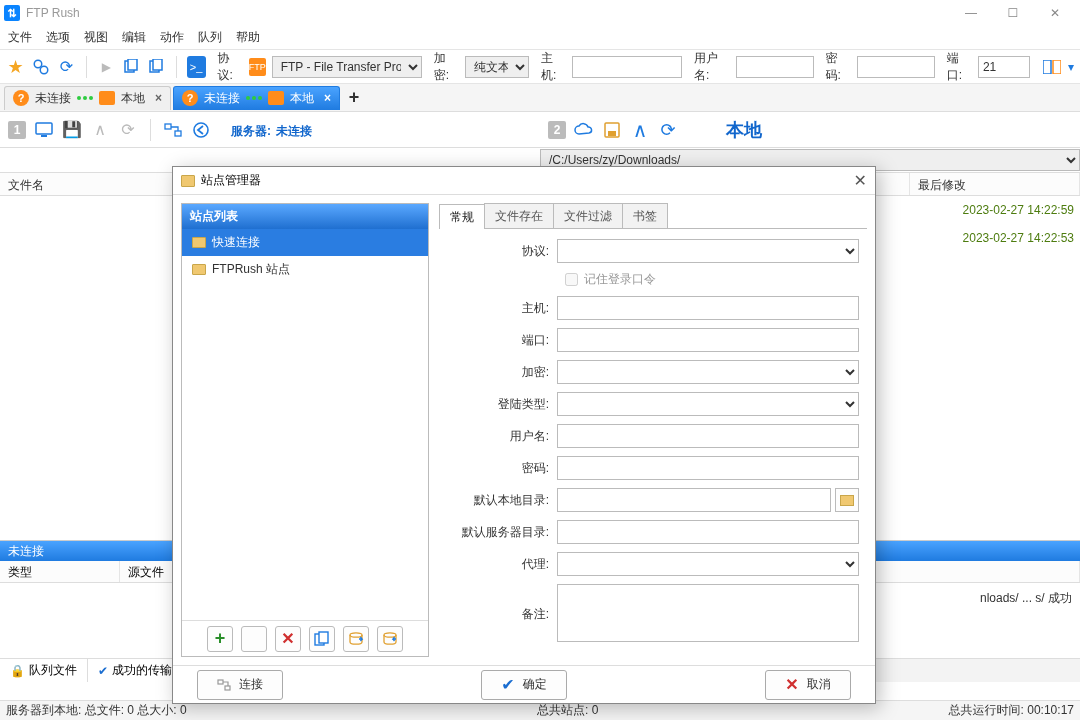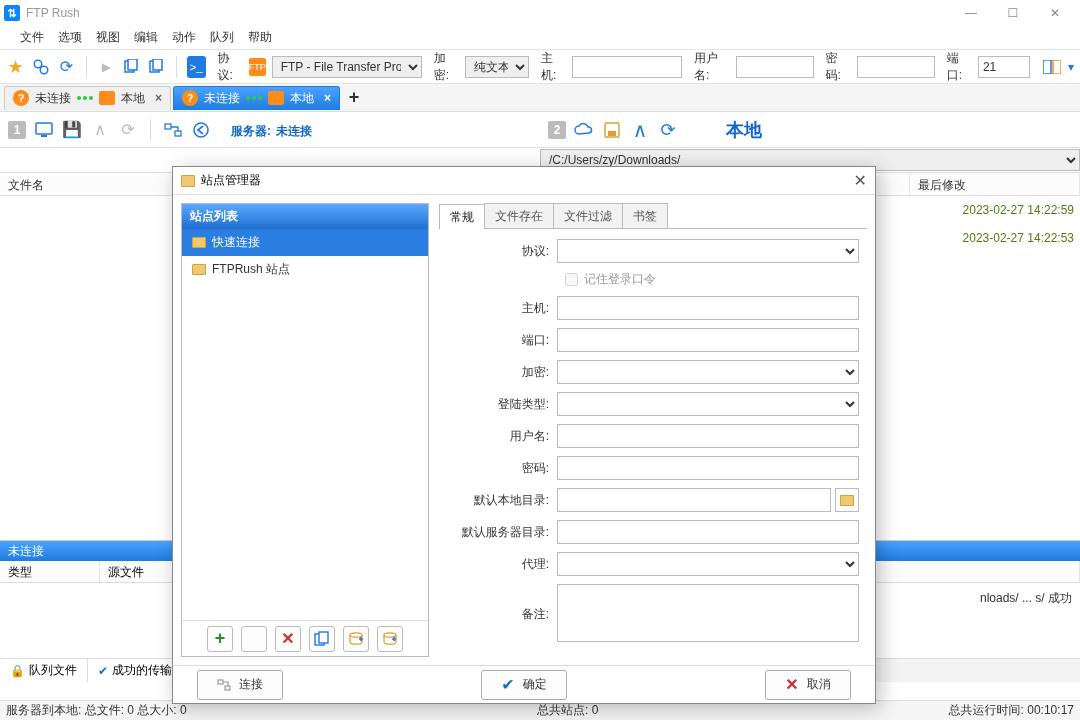--- a/index.html
+++ b/index.html
@@ -2,21 +2,21 @@
 <html><head>
 <meta charset="utf-8">
 <style>
 * { box-sizing: border-box; margin: 0; padding: 0; font-family: "Microsoft YaHei", "Segoe UI", Arial, sans-serif; font-size: 12px; }
 html, body { width: 1080px; height: 720px; overflow: hidden; background: #fff; }
 .titlebar { height: 26px; display: flex; align-items: center; padding: 0 4px; color: #999; background: #fff; }
 .titlebar .app-icon { width: 16px; height: 16px; background: #0a84ff; border-radius: 2px; margin-right: 6px; display:flex;align-items:center;justify-content:center;color:#fff;font-weight:bold;font-size:11px;}
 .titlebar .title { flex: 0 0 auto; }
 .titlebar .spacer { flex: 1; }
 .titlebar .wbtn { width: 42px; height: 26px; display:flex;align-items:center;justify-content:center;color:#888; }
-.menubar { height: 24px; display:flex; align-items:center; gap:14px; padding:0 20px; color:#333; border-bottom:1px solid #e5e5e5;}
+.menubar { height: 24px; display:flex; align-items:center; gap:14px; padding:0 8px; color:#333; border-bottom:1px solid #e5e5e5;}
 .menubar span { cursor:default; }
 .toolbar1 { height: 34px; display:flex; align-items:center; gap:6px; padding:0 6px; border-bottom:1px solid #e5e5e5; color:#444;}
 .toolbar1 .ico { width:22px;height:22px;display:flex;align-items:center;justify-content:center;border:1px solid transparent;border-radius:3px;}
 .lbl { color:#333; margin-left:6px; margin-right:2px;}
 .proto-icon{width:18px;height:18px;background:#ff8c1a;border-radius:2px;display:flex;align-items:center;justify-content:center;color:#fff;font-size:9px;font-weight:normal;}
 select, input[type=text]{ border:1px solid #bbb; height:22px; padding:0 4px; color:#333;}
 .tabs-row{height:28px;display:flex;align-items:center;background:#f5f5f5;border-bottom:1px solid #ddd;padding-left:4px;}
 .tab{height:24px;display:flex;align-items:center;gap:6px;padding:0 8px;border:1px solid #ccc;border-bottom:none;background:#f0f0f0;margin-right:2px;border-radius:3px 3px 0 0;color:#333;}
 .tab.active{background:linear-gradient(#4aa3ff,#1f7be0);color:#fff;border-color:#1f7be0;}
 .tab .x{color:#666;font-weight:bold;margin-left:4px;}
@@ -254,21 +254,21 @@
       <span>2023-02-27 14:22:59</span>
     </div>
   <div>
       <span>2023-02-27 14:22:53</span>
     </div>
 </div>
 
 <div class="bottom-area">
   <div class="ba-title">未连接</div>
   <div class="ba-cols">
-    <div class="c" style="width:100px;">类型</div>
+    <div class="c" style="width:120px;">类型</div>
     <div class="c" style="flex:1;">源文件</div>
   </div>
   <div style="flex:1;position:relative;">
     <div style="position:absolute;right:8px;top:6px;color:#333;line-height:18px;">
       <div>nloads/ ... s/ 成功</div>
     </div>
   </div>
   <div class="ba-tabs">
     <div class="ba-tab">
       <span style="color:#888;">🔒</span>

